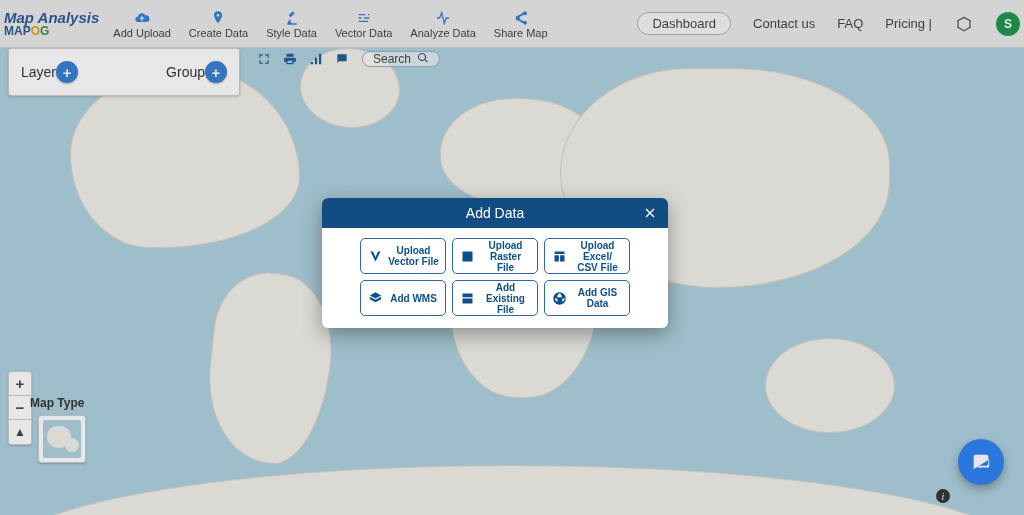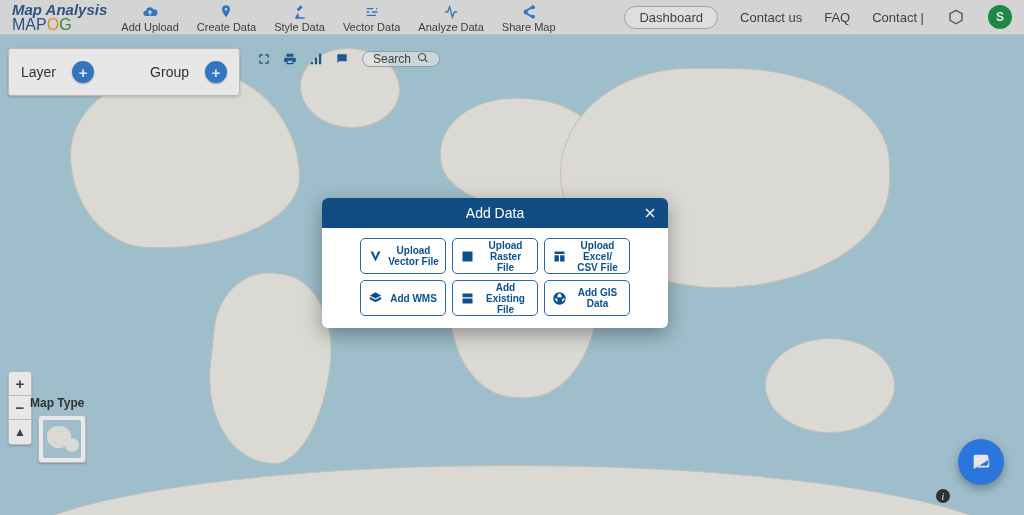--- a/index.html
+++ b/index.html
@@ -13,27 +13,27 @@
     --land-border:#d9cfc4;
     --green:#0a8b3c;
     --fab:#1976f2;
     font-family:"Segoe UI",Arial,sans-serif;
   }
   *{box-sizing:border-box;}
   html,body{margin:0;padding:0;width:1024px;height:515px;overflow:hidden;background:var(--ocean);}
 
   
   .toolbar{
-    position:absolute;top:0;left:0;right:0;height:35px;
+    position:absolute;top:0;left:0;right:0;height:48px;
     background:var(--toolbar-bg);border-bottom:1px solid #cfcfcf;
-    display:flex;align-items:center;padding:0 12px;gap:2px;z-index:30;
+    display:flex;align-items:center;padding:0 4px;gap:2px;z-index:30;
   }
   .brand{display:flex;flex-direction:column;line-height:1;margin-right:10px;cursor:default;}
   .brand-top{font-weight:700;font-style:italic;color:#1b4a8a;font-size:15px;}
-  .brand-sub{font-size:16px;font-weight:400;}
+  .brand-sub{font-size:12px;font-weight:700;}
   .brand-sub .m{color:#1b4a8a;} .brand-sub .o{color:#e59a00;} .brand-sub .g{color:#1a8d2e;}
   .menu{display:flex;align-items:flex-end;gap:14px;}
   .menu-item{display:flex;flex-direction:column;align-items:center;justify-content:space-between;cursor:pointer;padding:2px 2px 0;}
   .menu-item .mi-icon{color:var(--accent);height:16px;display:flex;align-items:center;justify-content:center;}
   .menu-item .mi-icon svg{width:16px;height:16px;fill:currentColor;}
   .menu-item span.lbl{font-size:11px;color:#303030;margin-top:1px;}
   .spacer{flex:1;}
   .right-links{display:flex;align-items:center;gap:22px;font-size:13px;color:#333;}
   .pill{border:1px solid #a9a9a9;border-radius:14px;padding:3px 14px;background:#f4f4f4;cursor:pointer;font-size:13px;}
   .rlink{cursor:pointer;}
@@ -48,21 +48,21 @@
   .sa{left:210px;top:235px;width:120px;height:190px;border-radius:55% 60% 50% 70%/40% 55% 70% 60%;transform:rotate(6deg);}
   .gl{left:300px;top:10px;width:100px;height:80px;border-radius:55% 60% 55% 60%;}
   .eu{left:440px;top:60px;width:160px;height:110px;border-radius:55% 60% 55% 65%/60% 55% 65% 55%;}
   .af{left:450px;top:160px;width:150px;height:200px;border-radius:55% 55% 60% 55%/50% 55% 70% 55%;}
   .as{left:560px;top:30px;width:330px;height:220px;border-radius:45% 55% 60% 55%/55% 50% 55% 60%;}
   .au{left:765px;top:300px;width:130px;height:95px;border-radius:55% 55% 55% 55%;}
   .ant{left:0;bottom:-40px;right:0;height:90px;border-radius:50% 50% 0 0/100% 100% 0 0;}
 
   
   .layer-panel{position:absolute;top:48px;left:8px;width:232px;height:48px;background:#fff;border:1px solid var(--panel-border);border-radius:3px;display:flex;align-items:center;justify-content:space-between;padding:0 12px;box-shadow:0 1px 3px rgba(0,0,0,.2);z-index:20;}
-  .lp-side{display:flex;align-items:center;gap:16px;font-size:14px;color:#222;}
+  .lp-side{display:flex;align-items:center;gap:0;font-size:14px;color:#222;}
   .plus-badge{width:22px;height:22px;border-radius:50%;background:var(--accent);color:#fff;display:flex;align-items:center;justify-content:center;font-weight:700;font-size:15px;cursor:pointer;box-shadow:0 1px 2px rgba(0,0,0,.3);}
 
   
   .mini-strip{position:absolute;top:46px;left:252px;height:26px;display:flex;align-items:center;gap:2px;z-index:20;}
   .ms-btn{width:24px;height:24px;border-radius:3px;display:flex;align-items:center;justify-content:center;color:#0d4f8b;cursor:pointer;}
   .ms-btn svg{width:14px;height:14px;fill:currentColor;}
   .search-pill{display:flex;align-items:center;gap:6px;border:1px solid #9aa6b2;background:rgba(255,255,255,.6);border-radius:13px;height:16px;padding:0 10px;font-size:12px;color:#333;cursor:text;margin-left:6px;}
   .search-pill svg{width:12px;height:12px;fill:#333;}
 
   
@@ -154,21 +154,21 @@
       <span class="lbl">Share Map</span>
     </div>
   </div>
 
   <div class="spacer"></div>
 
   <div class="right-links">
     <div class="pill">Dashboard</div>
     <span class="rlink">Contact us</span>
     <span class="rlink">FAQ</span>
-    <span class="rlink">Contact |</span>
+    <span class="rlink">Pricing |</span>
     <span class="cube">
         <svg viewBox="0 0 24 24" width="18" height="18">
           <path fill="currentColor" d="M12 2l9 5v10l-9 5-9-5V7zM12 4.3L5 8v8l7 3.9L19 16V8z"></path>
         </svg>
       </span>
     <div class="avatar">S</div>
   </div>
 </div>
 
 <div class="map-canvas">

